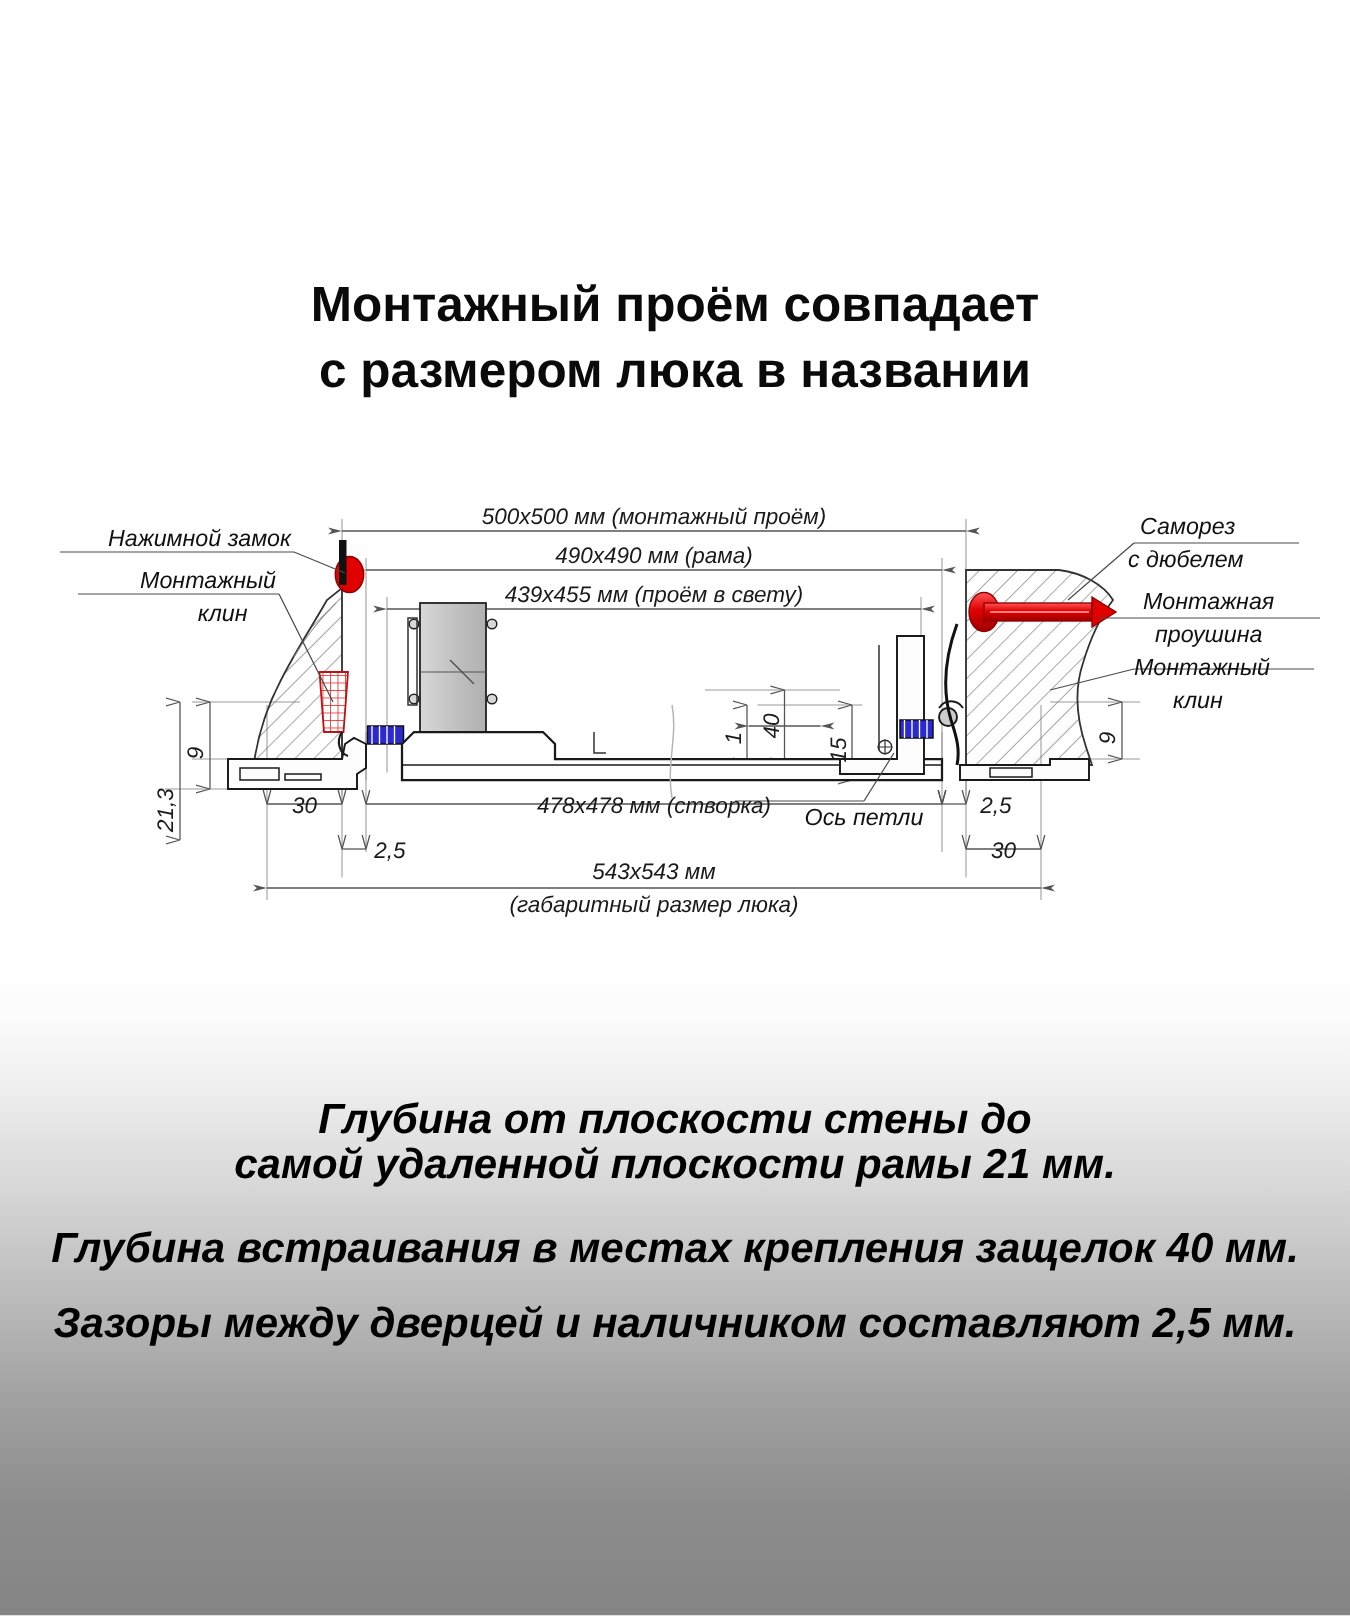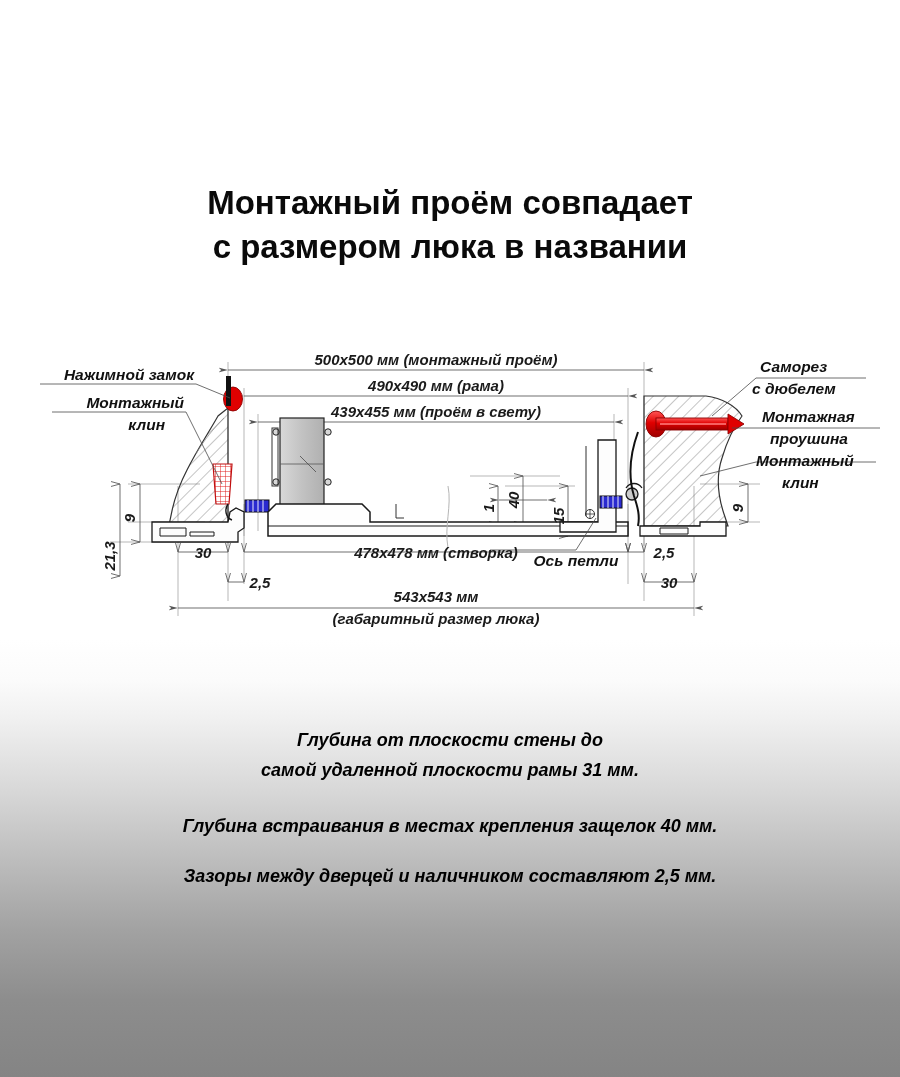--- a/index.html
+++ b/index.html
@@ -26,30 +26,30 @@
   }
   .subtitle{
     position:absolute;left:0;width:900px;text-align:center;
     font-size:33px;font-weight:600;color:#0a0a0a;white-space:nowrap;
   }
   .sub1{top:184px;}
   .sub2{top:228px;}
   
   .note{
     position:absolute;left:0;width:900px;text-align:center;
-    font-size:18px;font-weight:bold;font-style:italic;
+    font-size:28px;font-weight:bold;font-style:italic;
     font-stretch:condensed;color:#000;white-space:nowrap;
   }
   .n1{top:730px;}
   .n2{top:760px;}
   .n3{top:816px;}
   .n4{top:866px;}
   .n5{top:916px;}
   
-  #drawing{position:absolute;left:0;top:336px;width:900px;height:320px;font-weight:bold;}
+  #drawing{position:absolute;left:0;top:320px;width:900px;height:320px;}
   #drawing svg{display:block;}
   .dimtext{
     font-family:"Liberation Sans","DejaVu Sans",sans-serif;
     font-size:15px;font-style:italic;fill:#1a1a1a;
   }
   .calltext{
     font-family:"Liberation Sans","DejaVu Sans",sans-serif;
     font-size:15.5px;font-style:italic;fill:#111;
   }
 </style>
@@ -271,17 +271,17 @@
       <text class="calltext" x="752" y="58" text-anchor="start">с дюбелем</text>
       <text class="calltext" x="762" y="86" text-anchor="start">Монтажная</text>
       <text class="calltext" x="770" y="108" text-anchor="start">проушина</text>
       <text class="calltext" x="756" y="130" text-anchor="start">Монтажный</text>
       <text class="calltext" x="782" y="152" text-anchor="start">клин</text>
     </g>
   </svg>
   </div>
 
   <div class="note n1">Глубина от плоскости стены до</div>
-  <div class="note n2">самой удаленной плоскости рамы 31 мм.</div>
+  <div class="note n2">самой удаленной плоскости рамы 21 мм.</div>
   <div class="note n3">Глубина встраивания в местах крепления защелок 40 мм.</div>
   <div class="note n4">Зазоры между дверцей и наличником составляют 2,5 мм.</div>
 
 </div>
 
 </body></html>

